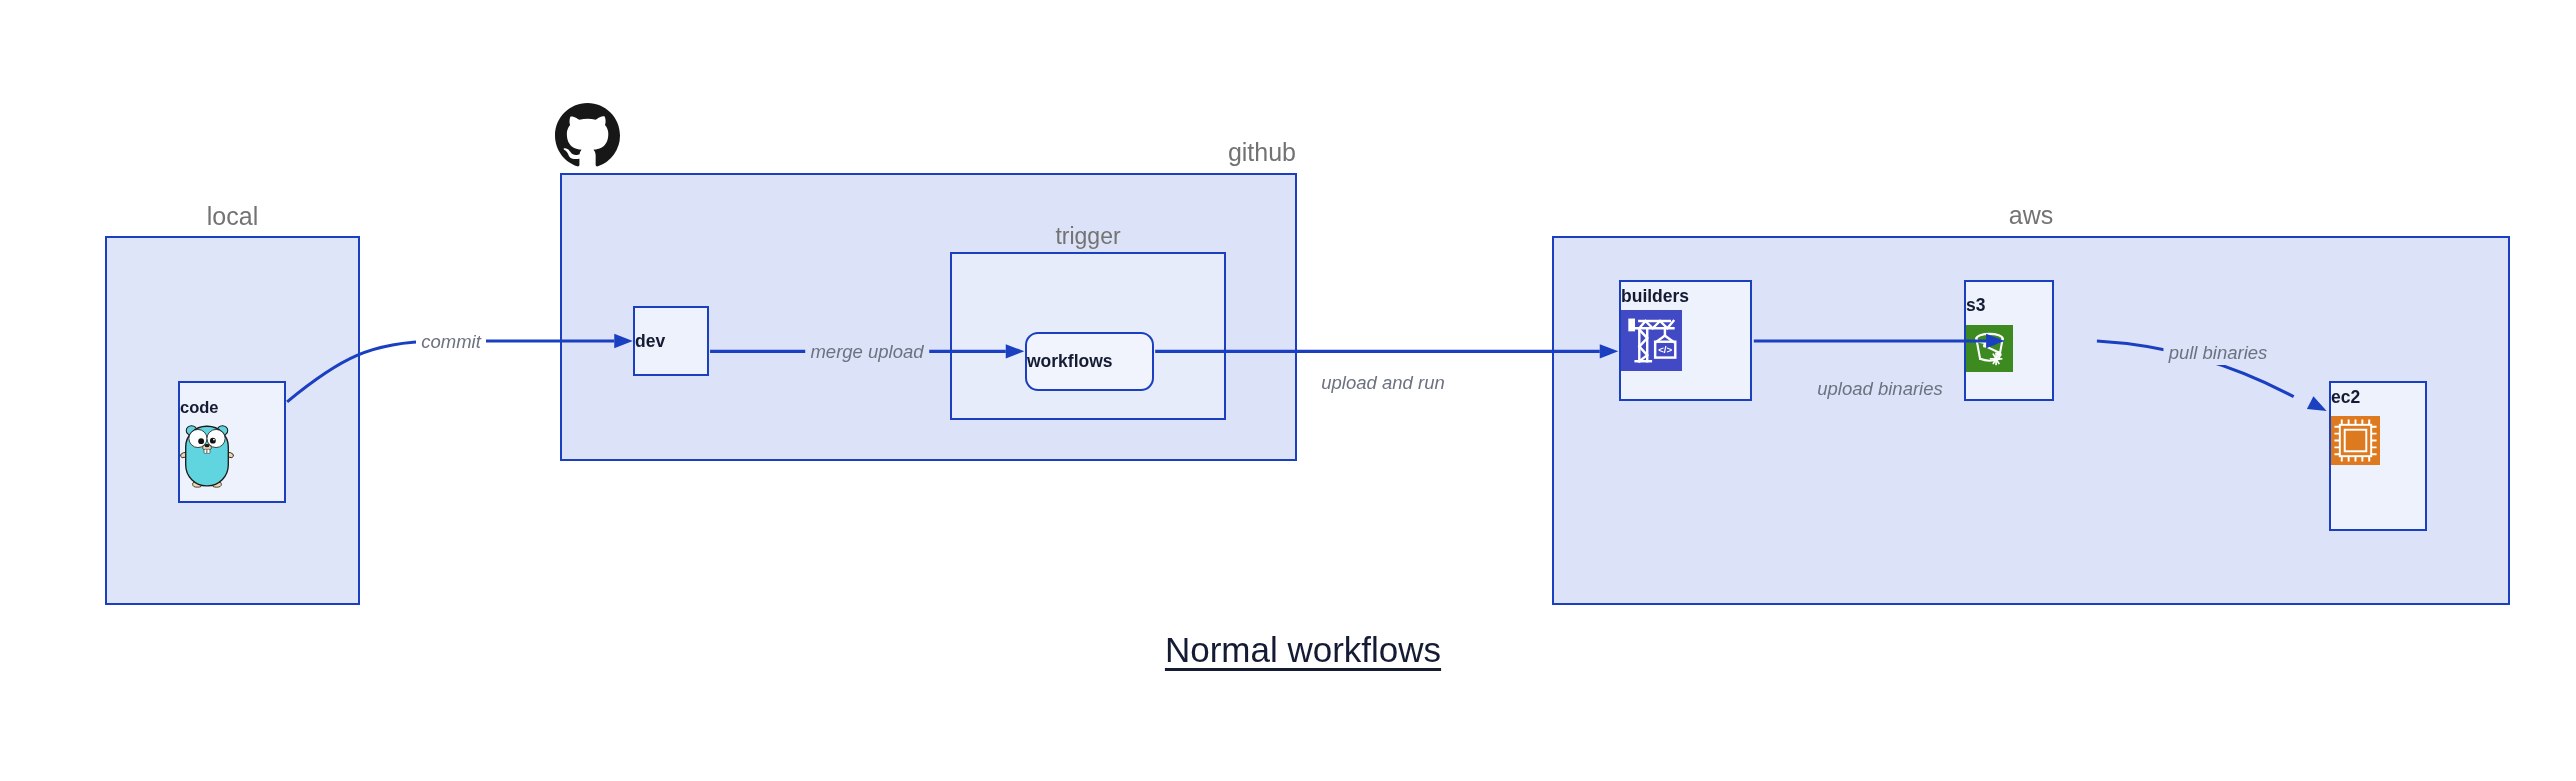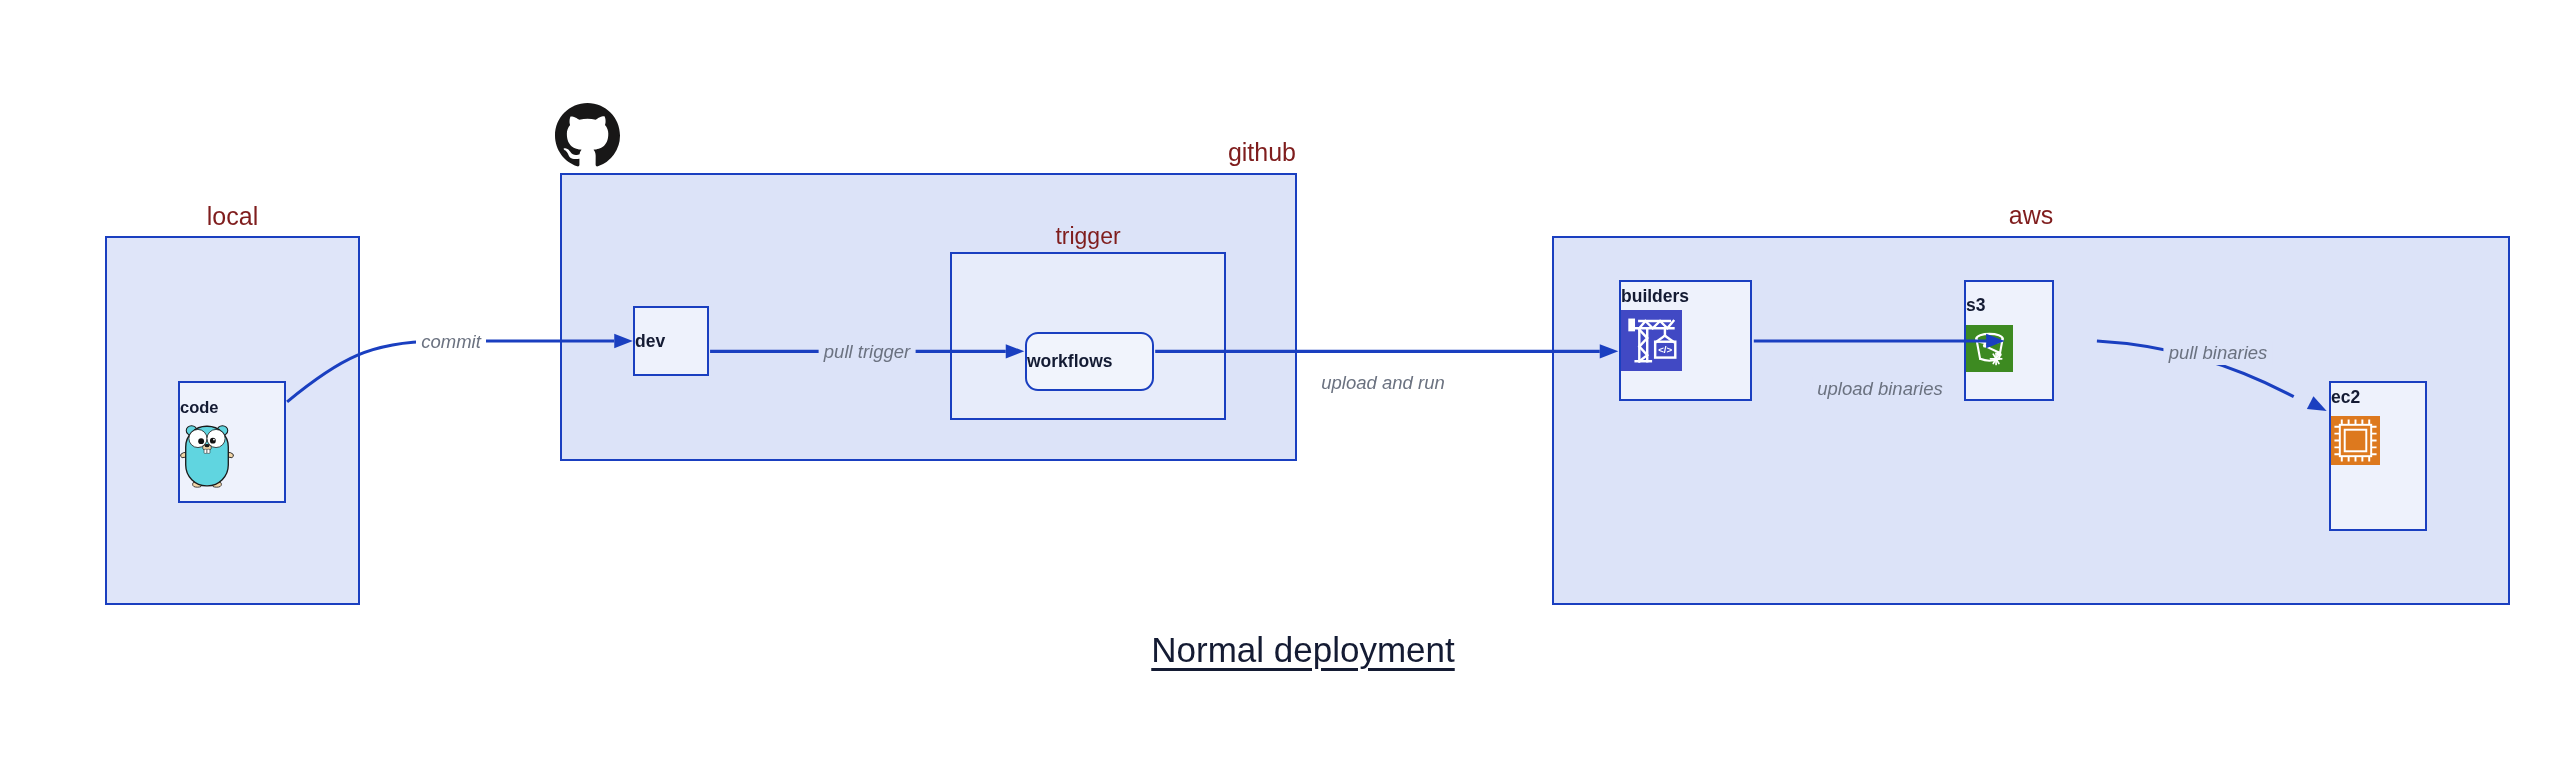--- a/index.html
+++ b/index.html
@@ -14,21 +14,21 @@
   .group-box {
     position: absolute;
     border: 2.6px solid #1a3fc0;
     box-sizing: border-box;
     background: #dce3f8;
     z-index: 1;
   }
   .group-box.light { background: #e7ecfa; }
   .group-label {
     position: absolute;
-    color: #7f1d1d;
+    color: #737373;
     font-size: 25px;
     line-height: 29px;
     z-index: 1;
     white-space: nowrap;
   }
   .node-box {
     position: absolute;
     border: 2.6px solid #1a3fc0;
     box-sizing: border-box;
     background: #eef2fc;
@@ -208,21 +208,21 @@
     <polygon class="edge-head" points="0,0 -36,-14 -36,14" transform="translate(3141,682)"></polygon>
 
     <path class="edge-line" d="M 3404 662 L 3855 662"></path>
     <polygon class="edge-head" points="0,0 -36,-14 -36,14" transform="translate(3891,662)"></polygon>
 
     <path class="edge-line" d="M 4070 662 C 4210 670 4330 706 4452 770"></path>
     <polygon class="edge-head" points="0,0 -36,-14 -36,14" transform="translate(4516,798) rotate(27)"></polygon>
   </svg>
 
   <div class="edge-label on-white" style="left:451px; top:342px;">commit</div>
-  <div class="edge-label on-fill" style="left:867px; top:352px;">pull trigger</div>
+  <div class="edge-label on-fill" style="left:867px; top:352px;">merge upload</div>
   <div class="edge-label on-white" style="left:1383px; top:351px;margin-top:32px;">upload and run</div>
   <div class="edge-label on-fill" style="left:1880px; top:341px;margin-top:48px;">upload binaries</div>
   <div class="edge-label on-fill" style="left:2218px; top:353px;">pull binaries</div>
 
-  <div id="diagram-title">Normal deployment</div>
+  <div id="diagram-title">Normal workflows</div>
 
 </div>
 
 
 </body></html>

